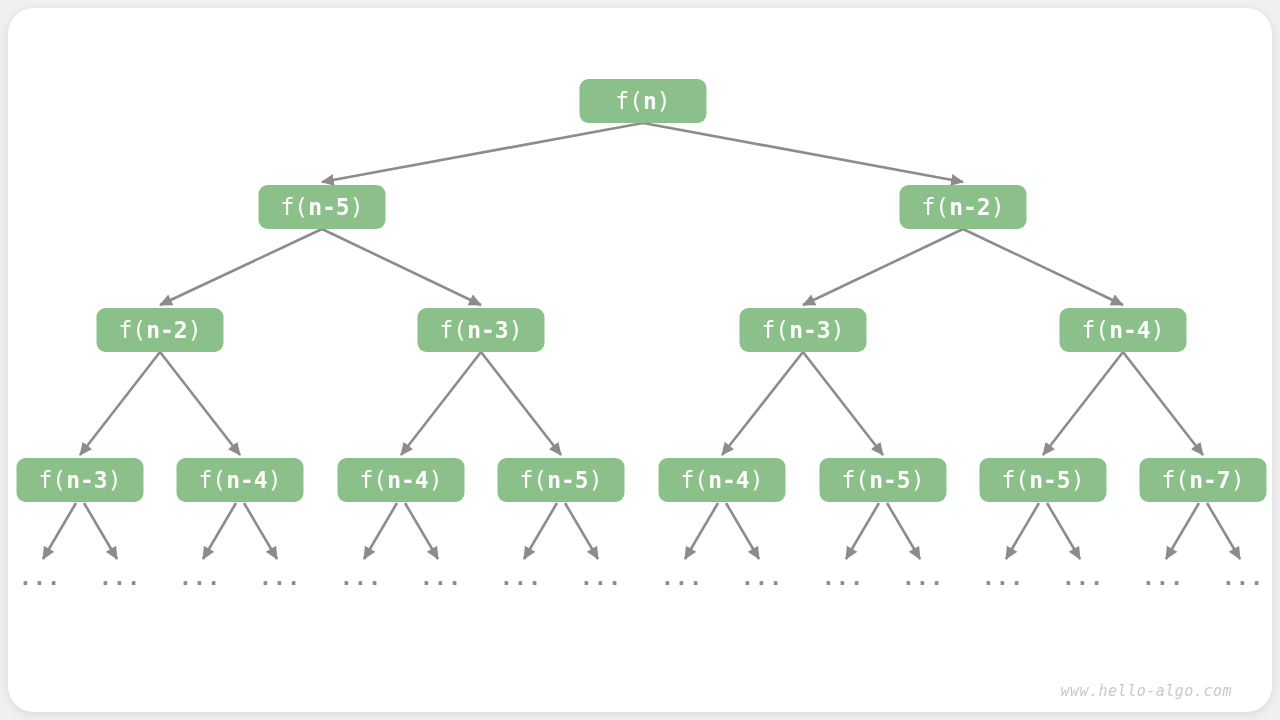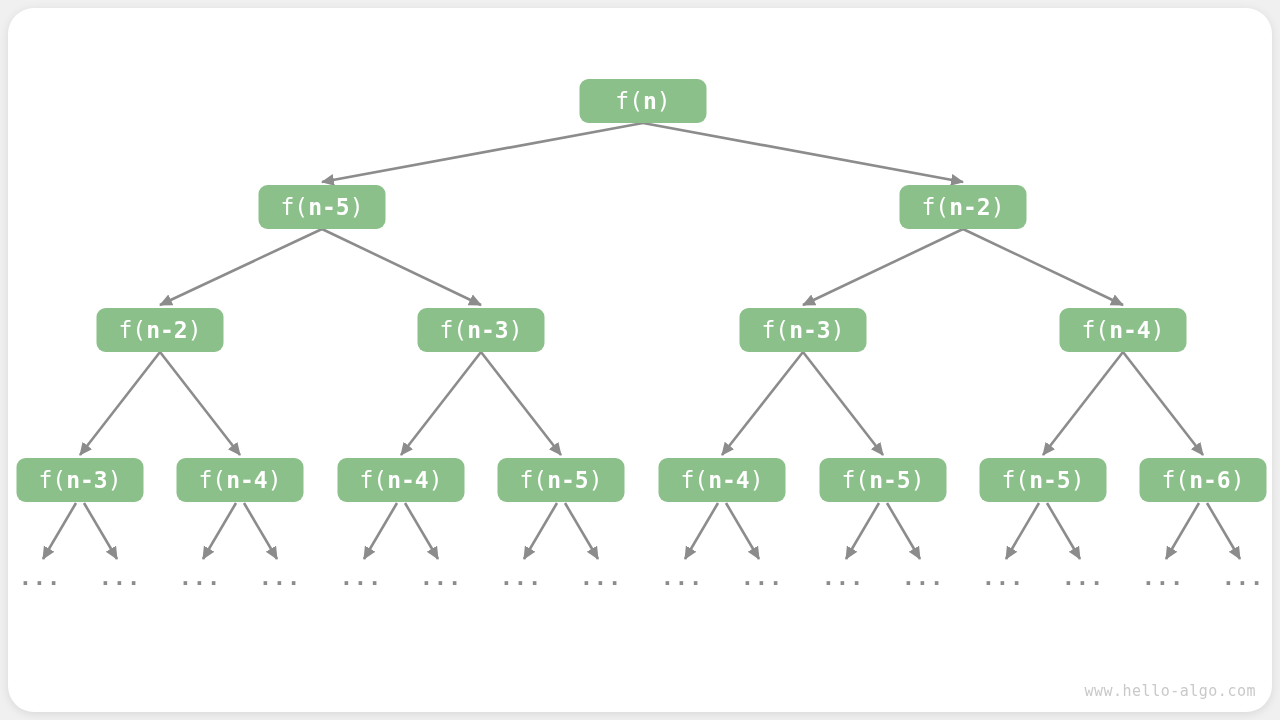--- a/index.html
+++ b/index.html
@@ -18,22 +18,22 @@
     background:var(--node-fill,#8cc08a);border-radius:9px;
     display:flex;align-items:center;justify-content:center;
     color:var(--node-text,#ffffff);font-size:23px;line-height:1;
   }
   .tree-node .arg{font-weight:bold;}
   .leaf-ellipsis{
     position:absolute;transform:translate(-50%,-50%);
     color:var(--ellipsis,#8c8c8c);font-weight:bold;font-size:22px;letter-spacing:1px;line-height:1;
   }
   .watermark{
-    position:absolute;right:24px;bottom:20px;
-    font-size:15px;color:var(--watermark,#c9c9c9);letter-spacing:0.5px;
+    position:absolute;right:48px;bottom:20px;
+    font-size:15px;color:var(--watermark,#c9c9c9);letter-spacing:0.5px;font-style:italic;
   }
 </style>
 </head>
 <body>
 
 <div class="card"></div>
 
 <svg id="arrows" class="layer" viewBox="0 0 1280 720" xmlns="http://www.w3.org/2000/svg">
   <defs>
     <marker id="arrowhead" markerUnits="userSpaceOnUse" markerWidth="16" markerHeight="14" refX="12" refY="6" orient="auto">
@@ -140,21 +140,21 @@
       <span class="arg">n-5</span>
       <span>)</span>
     </div>
     <div class="tree-node" style="left: 1043px; top: 480px;">
       <span>f(</span>
       <span class="arg">n-5</span>
       <span>)</span>
     </div>
     <div class="tree-node" style="left: 1203px; top: 480px;">
       <span>f(</span>
-      <span class="arg">n-6</span>
+      <span class="arg">n-7</span>
       <span>)</span>
     </div>
   </div>
 <div id="leaves" class="layer">
     <span class="leaf-ellipsis" style="left: 40px; top: 578px;">...</span>
     <span class="leaf-ellipsis" style="left: 120px; top: 578px;">...</span>
     <span class="leaf-ellipsis" style="left: 200px; top: 578px;">...</span>
     <span class="leaf-ellipsis" style="left: 280px; top: 578px;">...</span>
     <span class="leaf-ellipsis" style="left: 361px; top: 578px;">...</span>
     <span class="leaf-ellipsis" style="left: 441px; top: 578px;">...</span>

